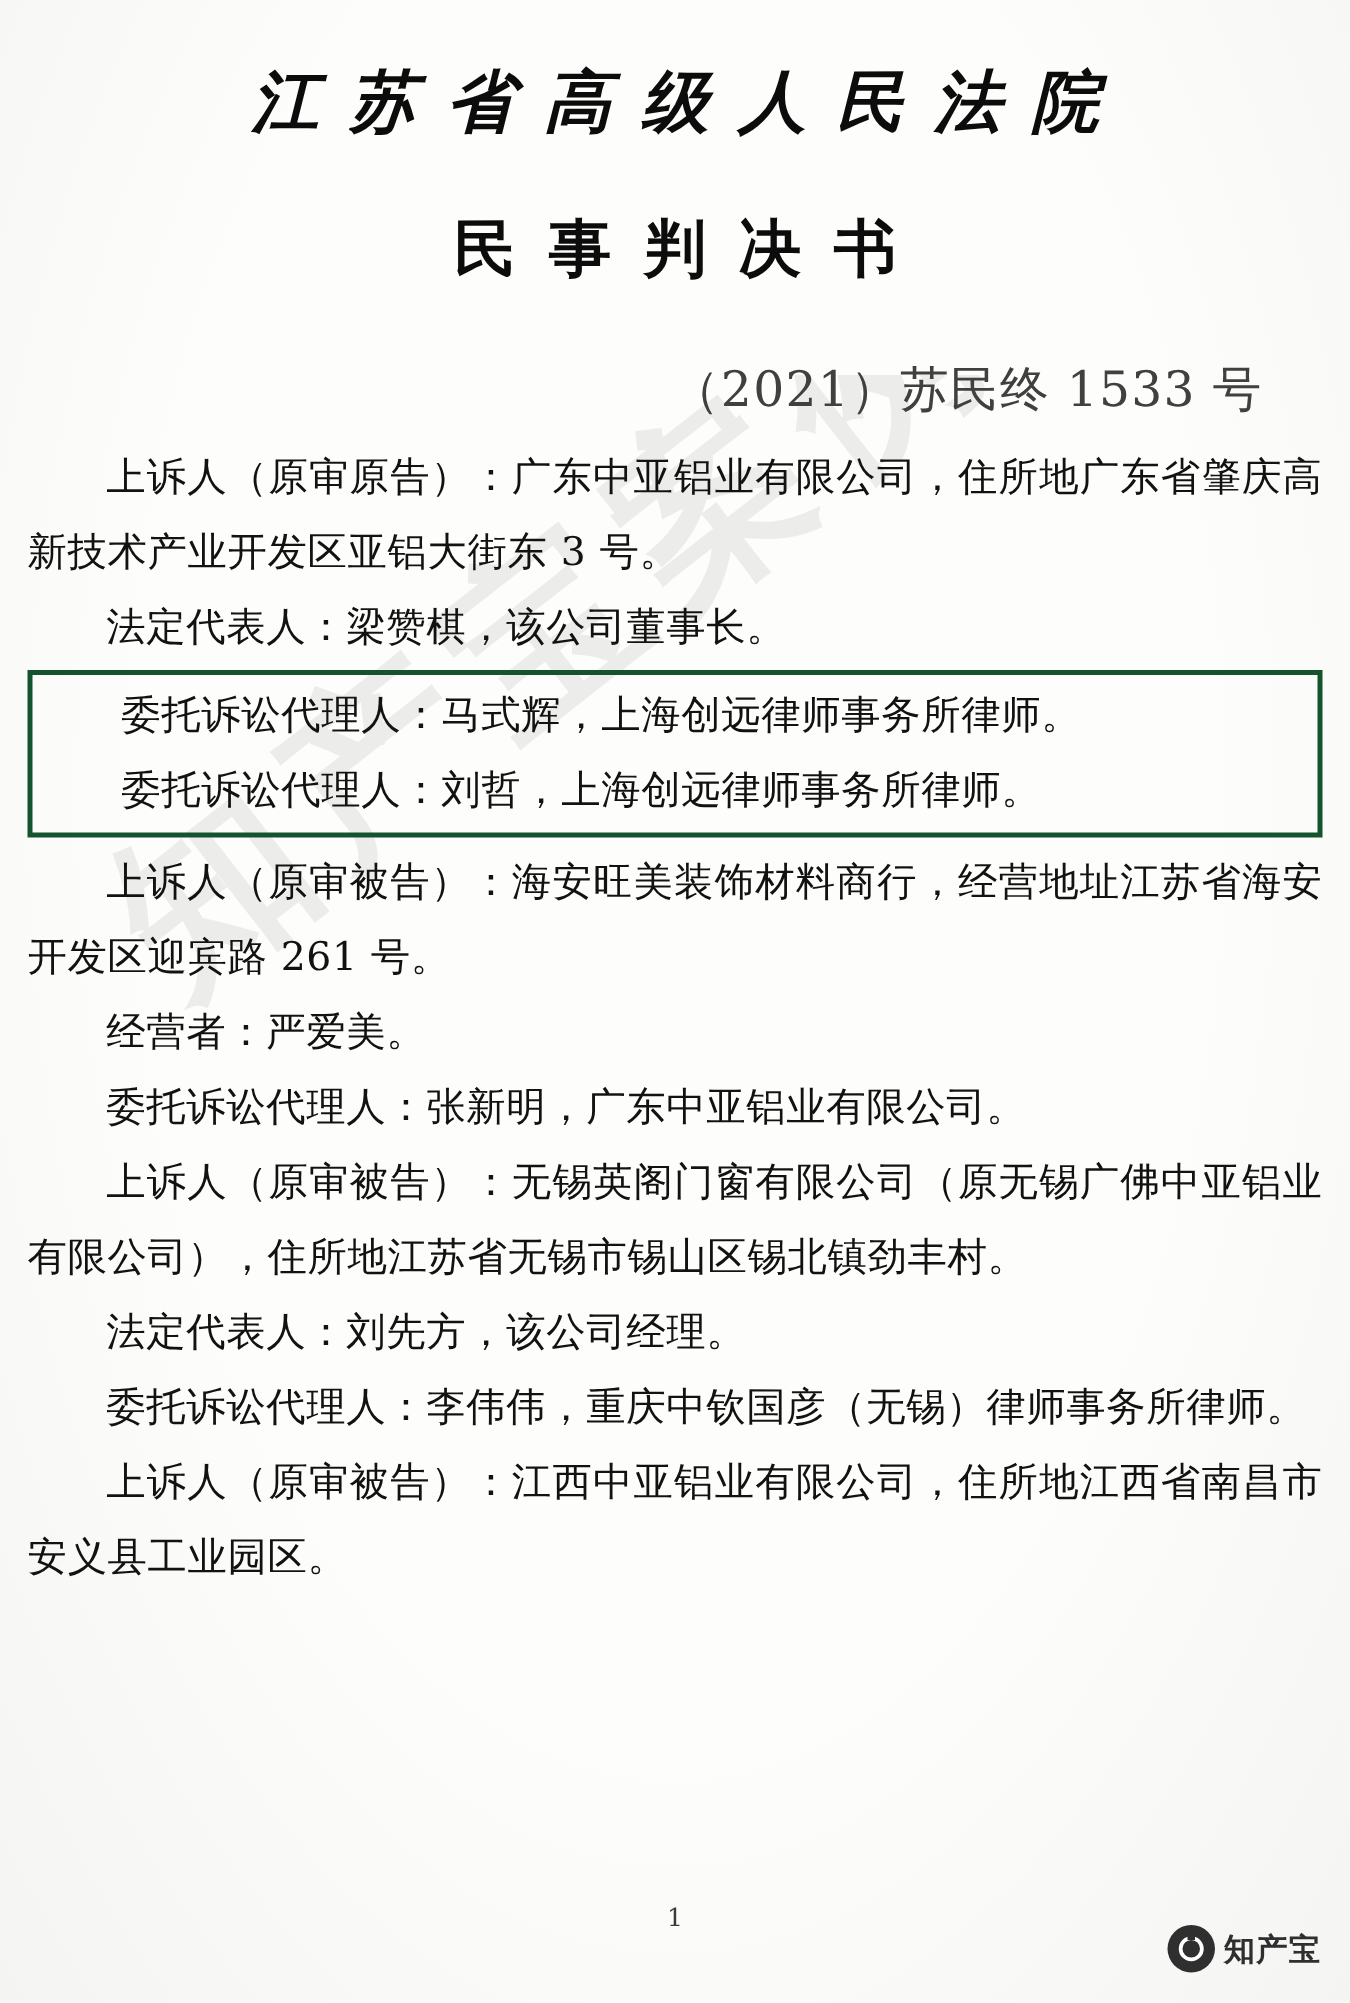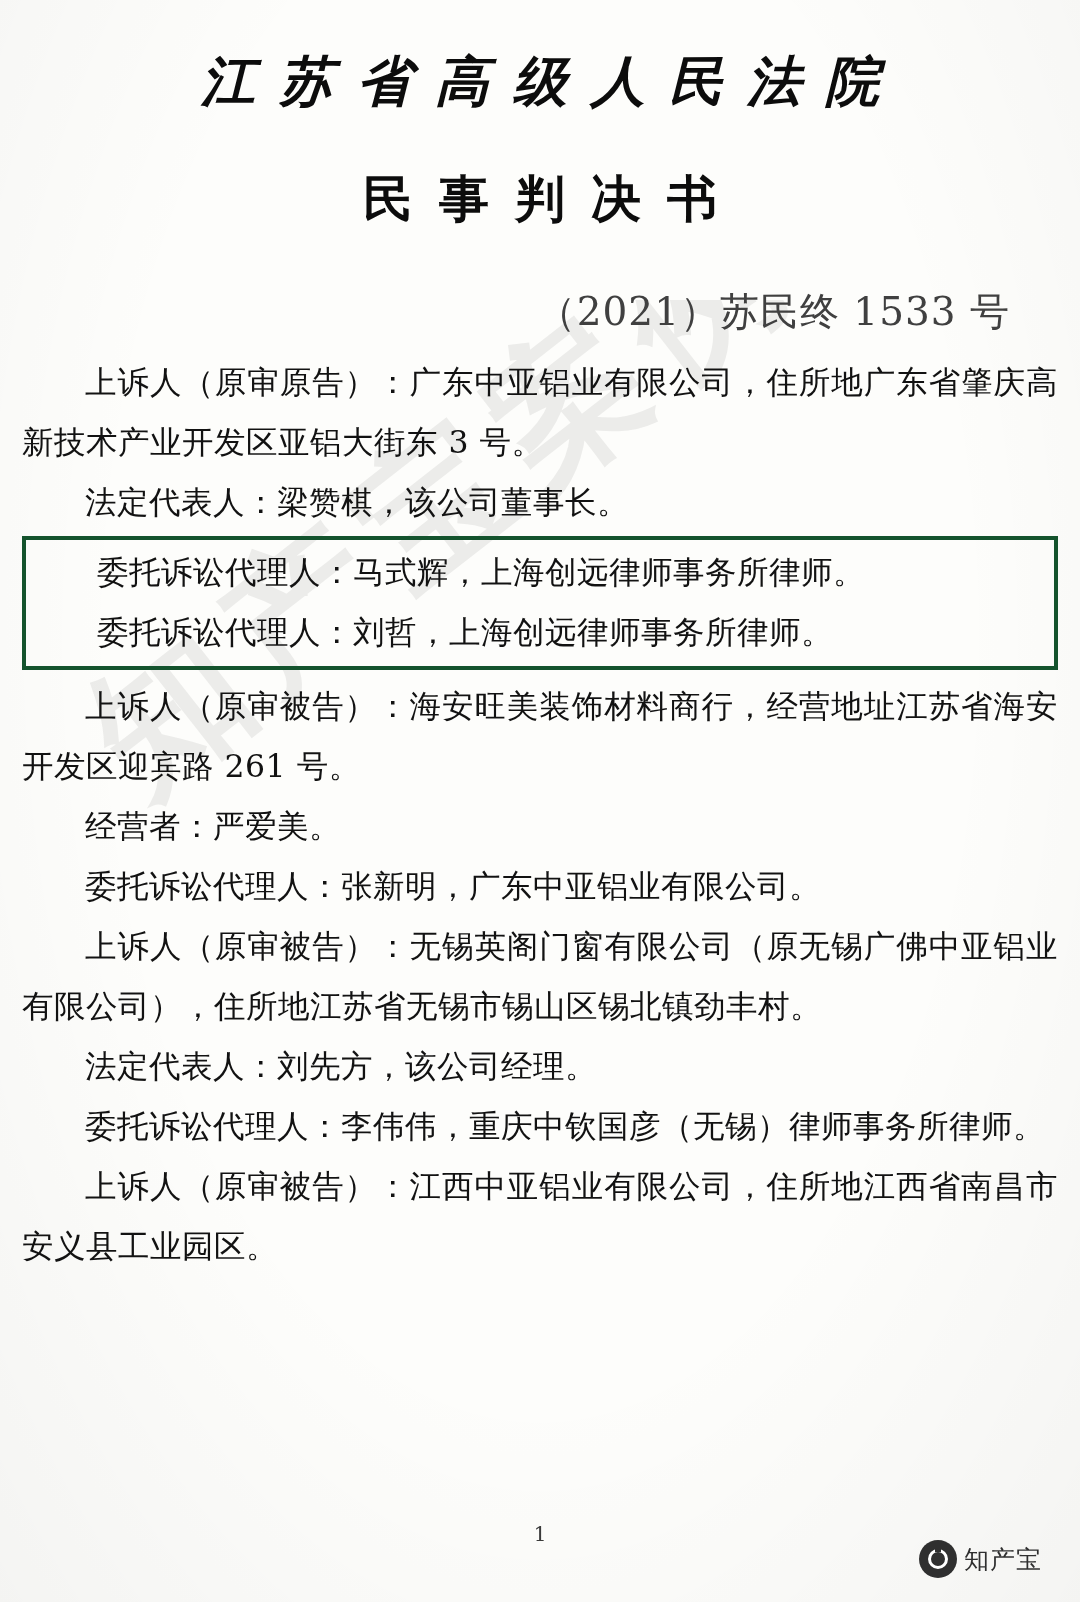--- a/index.html
+++ b/index.html
@@ -124,27 +124,28 @@
     left: 0;
     right: 0;
     bottom: 56px;
     text-align: center;
     font-size: 20px;
     color: #3a3a3a;
   }
 
   .stamp {
     position: absolute;
-    right: 24px;
+    right: 9px;
     bottom: 16px;
     display: flex;
     align-items: center;
     gap: 7px;
     padding: 8px 14px 8px 10px;
     color: #2f2f2f;
+    font-weight: bold;
   }
   .stamp-logo {
     width: 38px;
     height: 38px;
     border-radius: 50%;
     background: #2f2f2f;
     position: relative;
     flex: none;
   }
   .stamp-logo::before {

